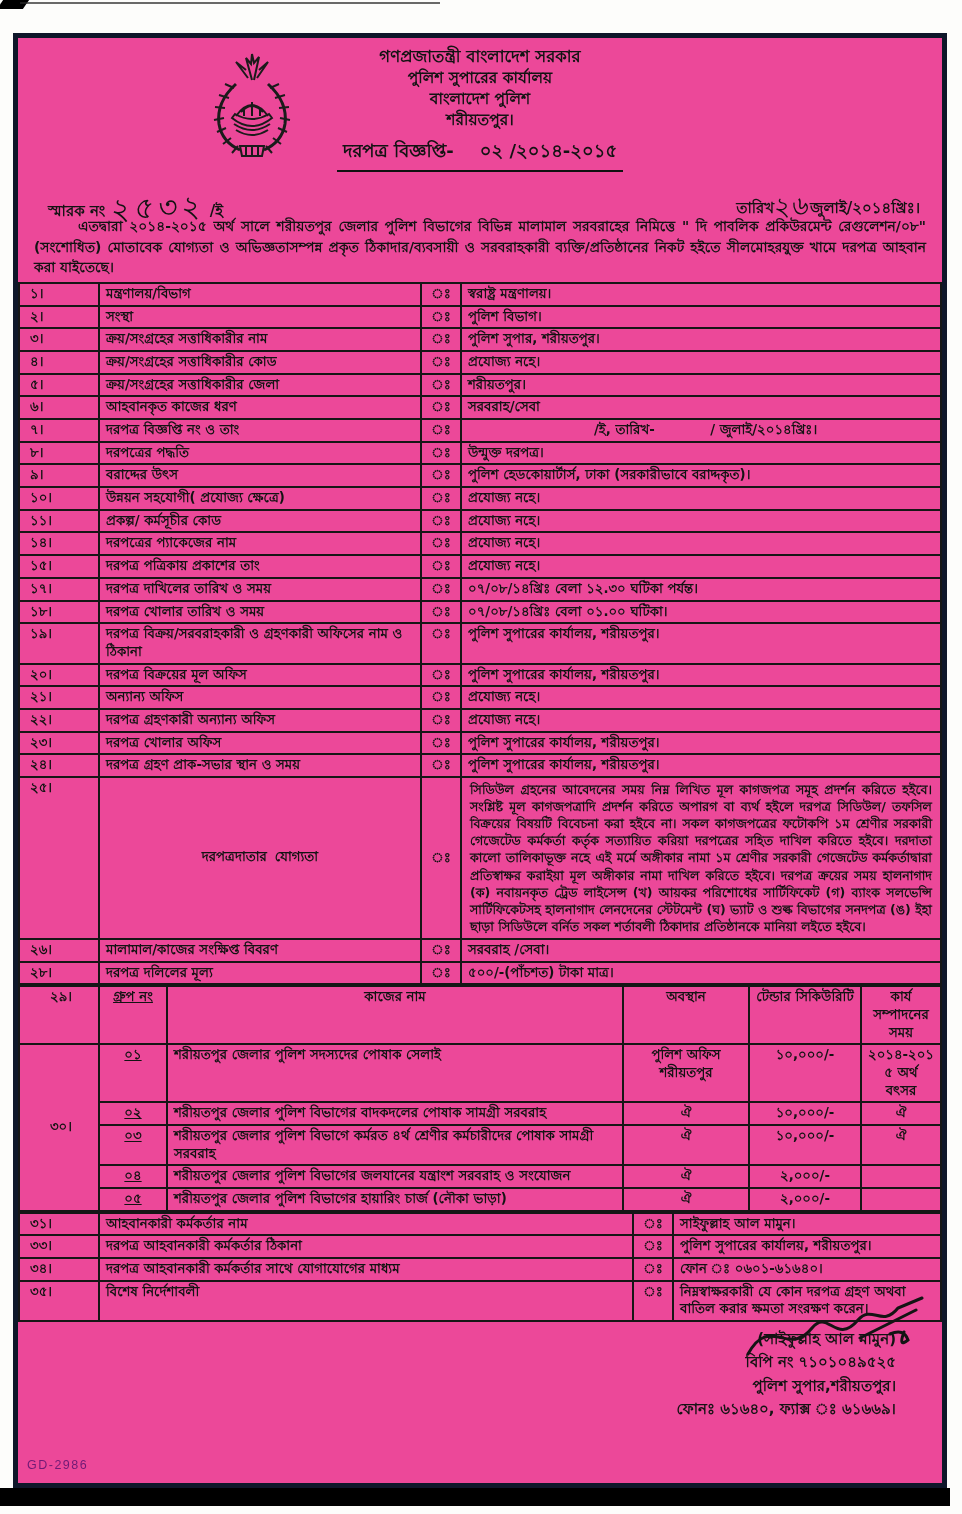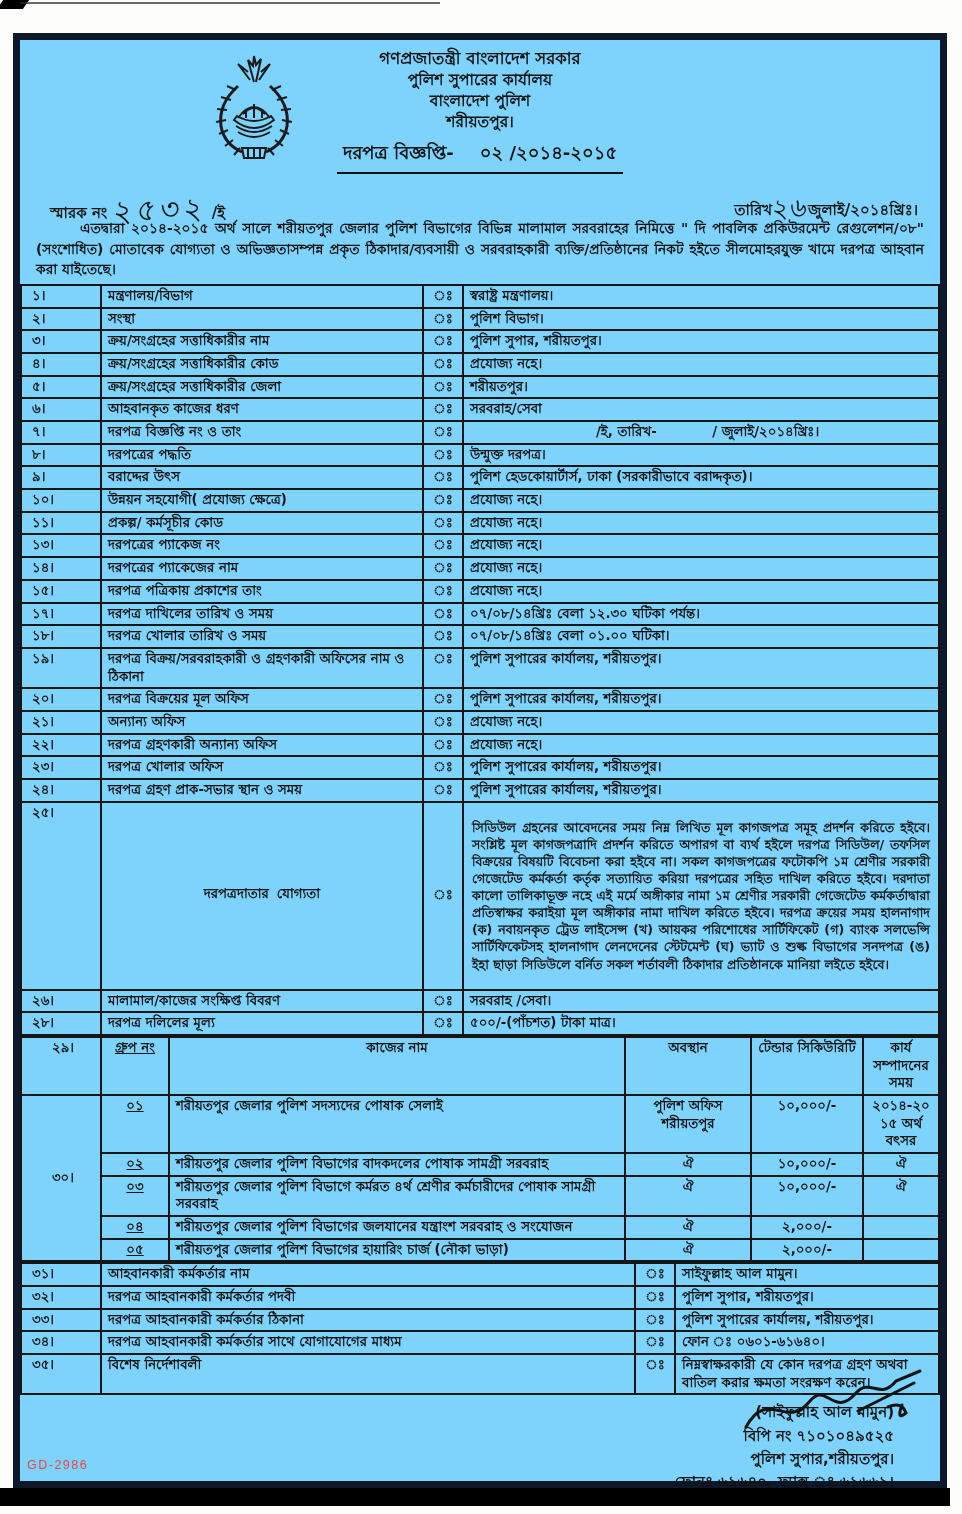--- a/index.html
+++ b/index.html
@@ -7,21 +7,21 @@
     width:962px;height:1514px;position:relative;
     background:#fdfdfb;color:#131313;
     font-family:"DejaVu Sans","Liberation Sans",sans-serif;
     font-weight:700;
   }
   .scan-smudge{position:absolute;left:0;top:0;width:26px;height:9px;background:#000;transform:skewX(-35deg);}
   .scan-topline{position:absolute;left:20px;top:2px;width:420px;height:2px;background:#2a2a2a;opacity:.7;}
   .scan-bar{position:absolute;left:0;top:1488px;width:950px;height:18px;background:#000;}
   .frame{
     position:absolute;left:13px;top:33px;width:934px;height:1455px;
-    border:7px solid #0f172a;box-sizing:border-box;background:#7dd3fc;
+    border:5px solid #0f172a;box-sizing:border-box;background:#ec4899;
   }
   
   .hdr{position:relative;text-align:center;padding-top:8px;}
   .emblem{position:absolute;left:182px;top:12px;width:104px;height:112px;}
   .hdr-line{font-size:16.5px;line-height:1.35;}
   .hdr-line.small{font-size:15.5px;}
   .notice-line{margin-top:6px;font-size:18px;display:inline-block;border-bottom:2.5px solid #111;padding:0 6px 2px 6px;}
   .notice-line .num{margin-left:26px;}
   
   .memo{position:relative;height:40px;margin:2px 16px 0 16px;font-size:15px;}
@@ -33,35 +33,35 @@
   .intro{margin:2px 16px 4px 16px;font-size:13.8px;line-height:1.5;text-align:justify;text-indent:44px;}
   
   table.doc{border-collapse:collapse;width:100%;table-layout:fixed;}
   table.doc td{border:2px solid #161616;padding:1px 6px 2px 6px;vertical-align:top;font-size:13.3px;line-height:1.33;word-wrap:break-word;}
   .sl{width:62px;text-align:left;padding-left:10px !important;}
   .info .lb{width:308px;}
   .info .sp{width:26px;text-align:center;}
   .gap7 .vl{white-space:pre-wrap;padding-left:132px !important;}
   .big .lb{text-align:center;vertical-align:middle;font-family:Liberation Mono, monospace;}
   .big .sp{vertical-align:middle;}
-  .big .vl{text-align:justify;font-size:12.6px;line-height:1.36;padding:16px 8px !important;}
+  .big .vl{text-align:justify;font-size:12.6px;line-height:1.36;padding:3px 8px !important;}
   
   .work td{text-align:center;vertical-align:middle;}
   .work .wname{text-align:left;}
   .work .gno{width:54px;text-decoration:underline;}
   .work .wname{width:442px;}
   .work .wloc{width:112px;}
   .work .wsec{width:98px;margin-left:24px;}
   
   .officer .lb{width:520px;}
   .officer .sp{width:26px;text-align:center;}
   
   .sig{position:relative;margin-top:6px;padding-right:46px;text-align:right;font-size:15px;line-height:1.55;}
   .sig .scribble{position:absolute;right:12px;top:-34px;width:190px;height:78px;}
-  .gd{position:absolute;left:27px;top:1458px;font-family:"Liberation Sans",sans-serif;font-weight:400;font-size:12.5px;color:#ef4444;letter-spacing:1.5px;}
+  .gd{position:absolute;left:27px;top:1458px;font-family:"Liberation Sans",sans-serif;font-weight:400;font-size:12.5px;color:#701a75;letter-spacing:1.5px;}
   svg .ink{stroke:#1b1b1b;fill:none;stroke-width:2;}
 </style>
 </head>
 <body>
 
 <div class="scan-smudge"></div>
 <div class="scan-topline"></div>
 
 <div class="frame">
 
@@ -169,26 +169,20 @@
           <td class="sp">ঃ</td>
           <td class="vl">প্রযোজ্য নহে।</td>
         </tr>
     <tr>
           <td class="sl">১১।</td>
           <td class="lb">প্রকল্প/ কর্মসূচীর কোড</td>
           <td class="sp">ঃ</td>
           <td class="vl">প্রযোজ্য নহে।</td>
         </tr>
     <tr>
-          <td class="sl">১৩।</td>
-          <td class="lb">দরপত্রের প্যাকেজ নং</td>
-          <td class="sp">ঃ</td>
-          <td class="vl">প্রযোজ্য নহে।</td>
-        </tr>
-    <tr>
           <td class="sl">১৪।</td>
           <td class="lb">দরপত্রের প্যাকেজের নাম</td>
           <td class="sp">ঃ</td>
           <td class="vl">প্রযোজ্য নহে।</td>
         </tr>
     <tr>
           <td class="sl">১৫।</td>
           <td class="lb">দরপত্র পত্রিকায় প্রকাশের তাং</td>
           <td class="sp">ঃ</td>
           <td class="vl">প্রযোজ্য নহে।</td>
@@ -313,26 +307,20 @@
 
   <table class="doc officer">
     <tbody>
         <tr>
           <td class="sl">৩১।</td>
           <td class="lb">আহবানকারী কর্মকর্তার নাম</td>
           <td class="sp">ঃ</td>
           <td class="vl">সাইফুল্লাহ আল মামুন।</td>
         </tr>
     <tr>
-          <td class="sl">৩২।</td>
-          <td class="lb">দরপত্র আহবানকারী কর্মকর্তার পদবী</td>
-          <td class="sp">ঃ</td>
-          <td class="vl">পুলিশ সুপার, শরীয়তপুর।</td>
-        </tr>
-    <tr>
           <td class="sl">৩৩।</td>
           <td class="lb">দরপত্র আহবানকারী কর্মকর্তার ঠিকানা</td>
           <td class="sp">ঃ</td>
           <td class="vl">পুলিশ সুপারের কার্যালয়, শরীয়তপুর।</td>
         </tr>
     <tr>
           <td class="sl">৩৪।</td>
           <td class="lb">দরপত্র আহবানকারী কর্মকর্তার সাথে যোগাযোগের মাধ্যম</td>
           <td class="sp">ঃ</td>
           <td class="vl">ফোন ঃ ০৬০১-৬১৬৪০।</td>

